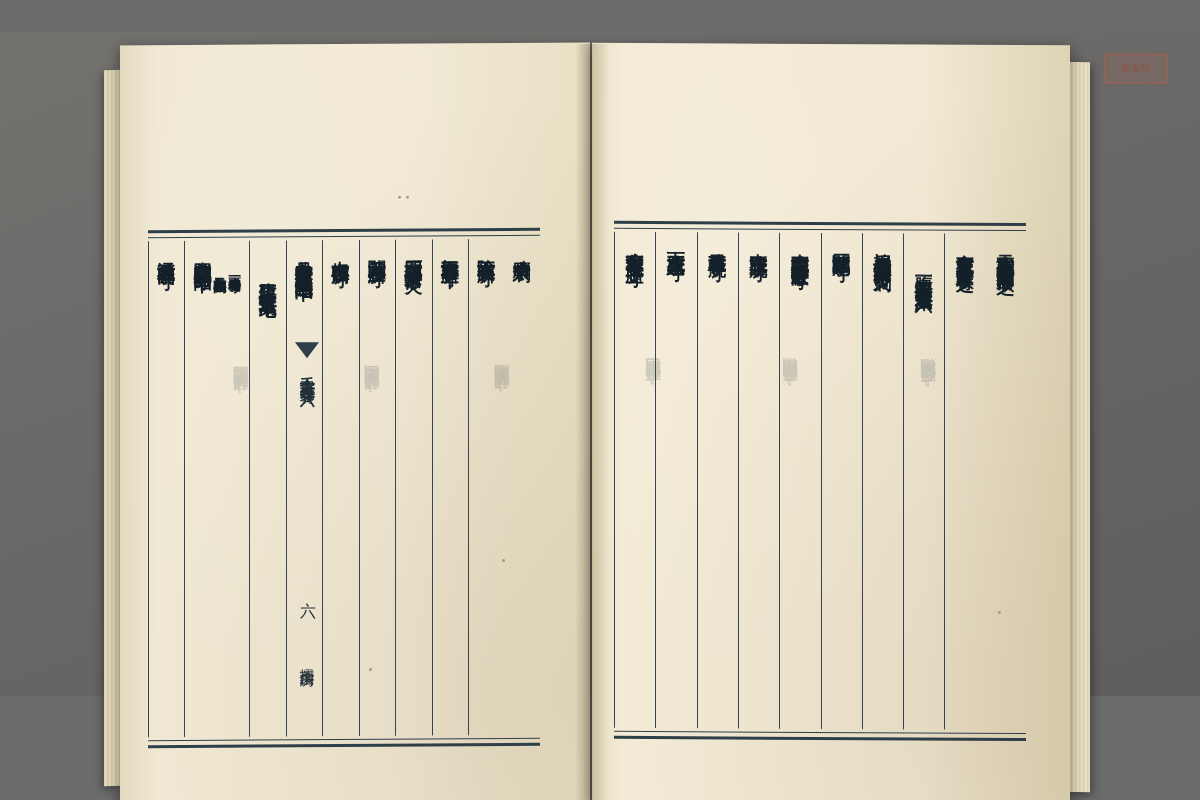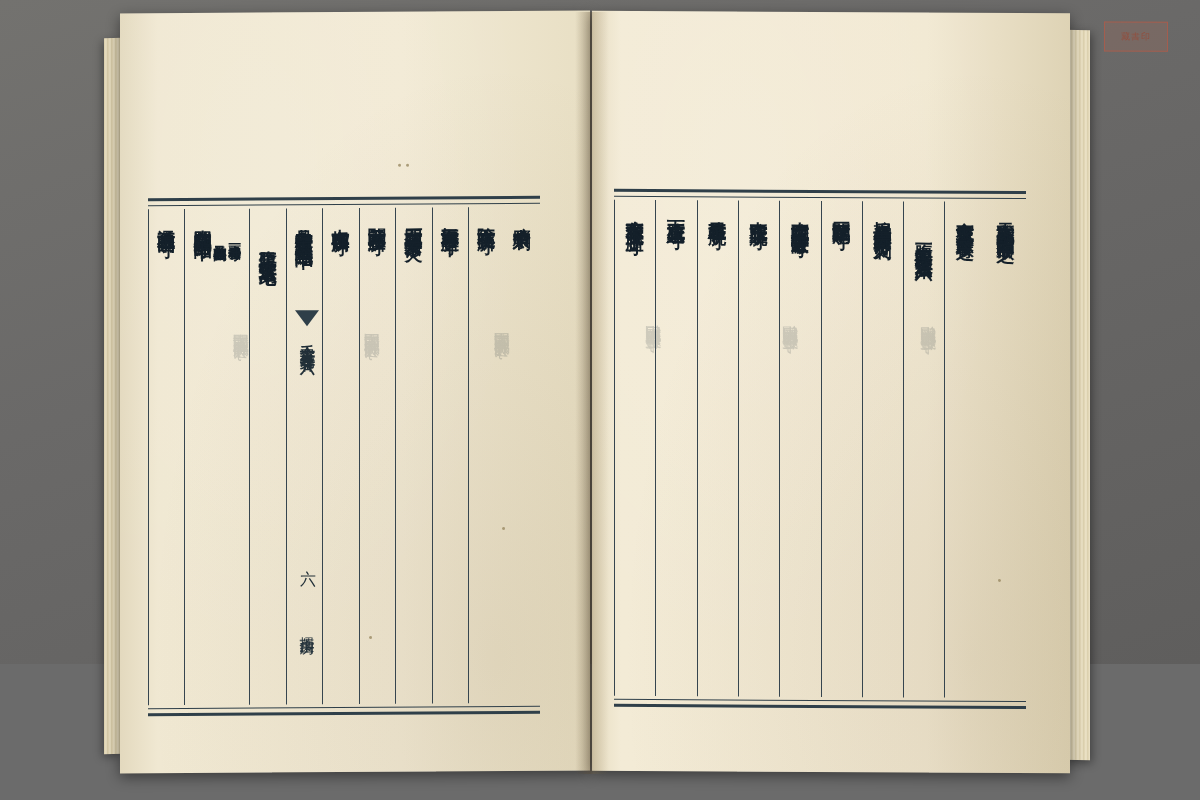--- a/index.html
+++ b/index.html
@@ -10,20 +10,21 @@
     height: 800px;
     overflow: hidden;
     font-family: "DejaVu Serif", serif;
   }
 
   #stage {
     position: relative;
     width: 1200px;
     height: 664px;
     background: linear-gradient(160deg, #73726f 0%, #6a6968 40%, #5f5e5d 100%);
+    margin-top: 32px;
   }
 
   
   .book {
     position: absolute;
     left: 120px;
     top: 12px;
     width: 960px;
     height: 770px;
   }

